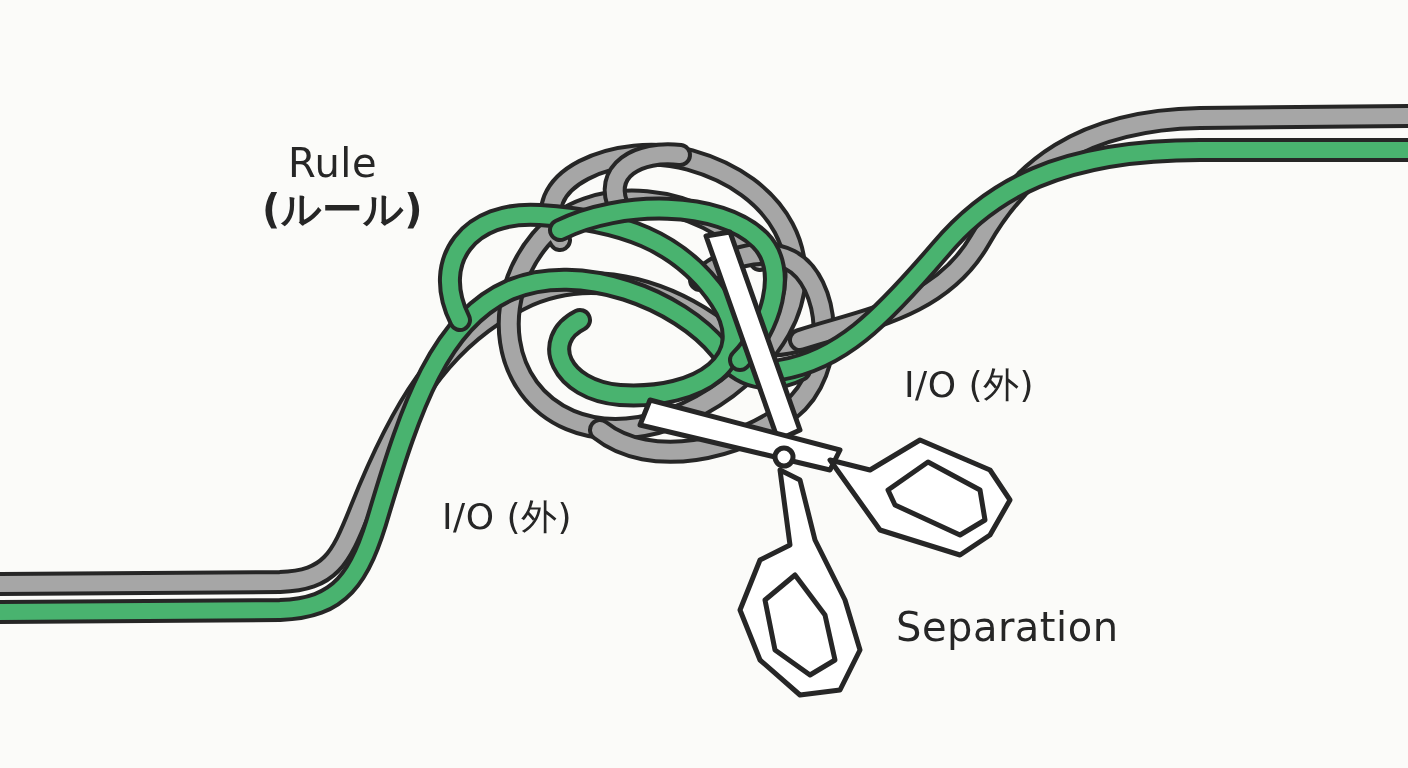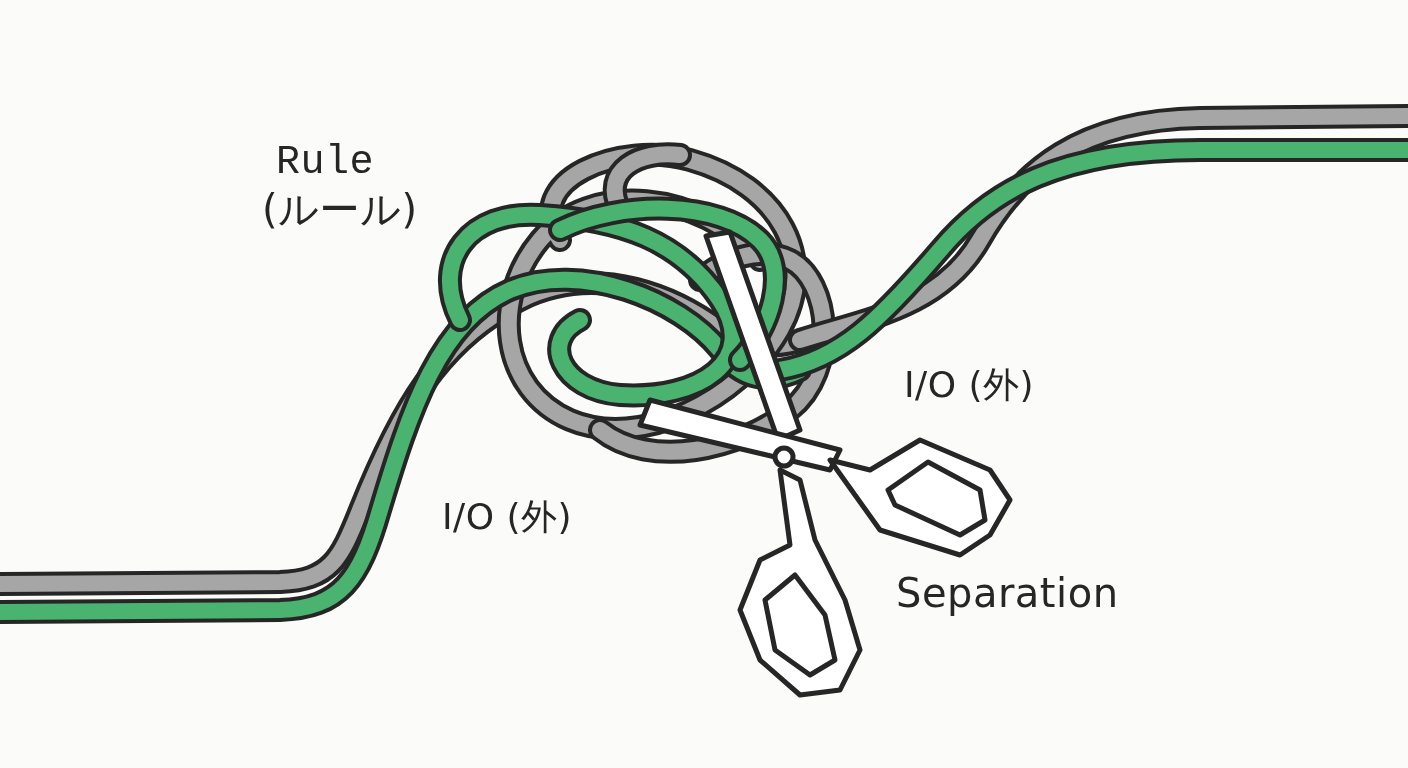--- a/index.html
+++ b/index.html
@@ -22,26 +22,26 @@
       height: 768px;
     }
     .label {
       position: absolute;
       line-height: 1.15;
       color: #262626;
       letter-spacing: 0.5px;
       white-space: nowrap;
     }
     .label .en { display: block; }
-    .label .ja { display: block; }
+    .label .ja { display: block; font-weight: bold; }
     #label-rule { left: 262px; top: 140px; font-size: 40px; }
-    #label-rule .en { margin-left: 14px; font-family: Liberation Mono, monospace; }
+    #label-rule .en { margin-left: 26px; }
     #label-io-left { left: 442px; top: 496px; font-size: 36px; }
     #label-io-right { left: 904px; top: 364px; font-size: 36px; }
-    #label-separation { left: 896px; top: 570px; font-size: 40px; }
+    #label-separation { left: 896px; top: 604px; font-size: 40px; }
     .io-inline span { display: inline; }
   </style>
 </head>
 <body>
 
 <svg id="canvas" viewBox="0 0 1408 768" xmlns="http://www.w3.org/2000/svg">
   <defs>
     <style>
       .ol { fill: none; stroke: #262626; stroke-width: 24; stroke-linecap: round; stroke-linejoin: round; }
       .gr { fill: none; stroke: #49b36f; stroke-width: 16; stroke-linecap: round; stroke-linejoin: round; }

